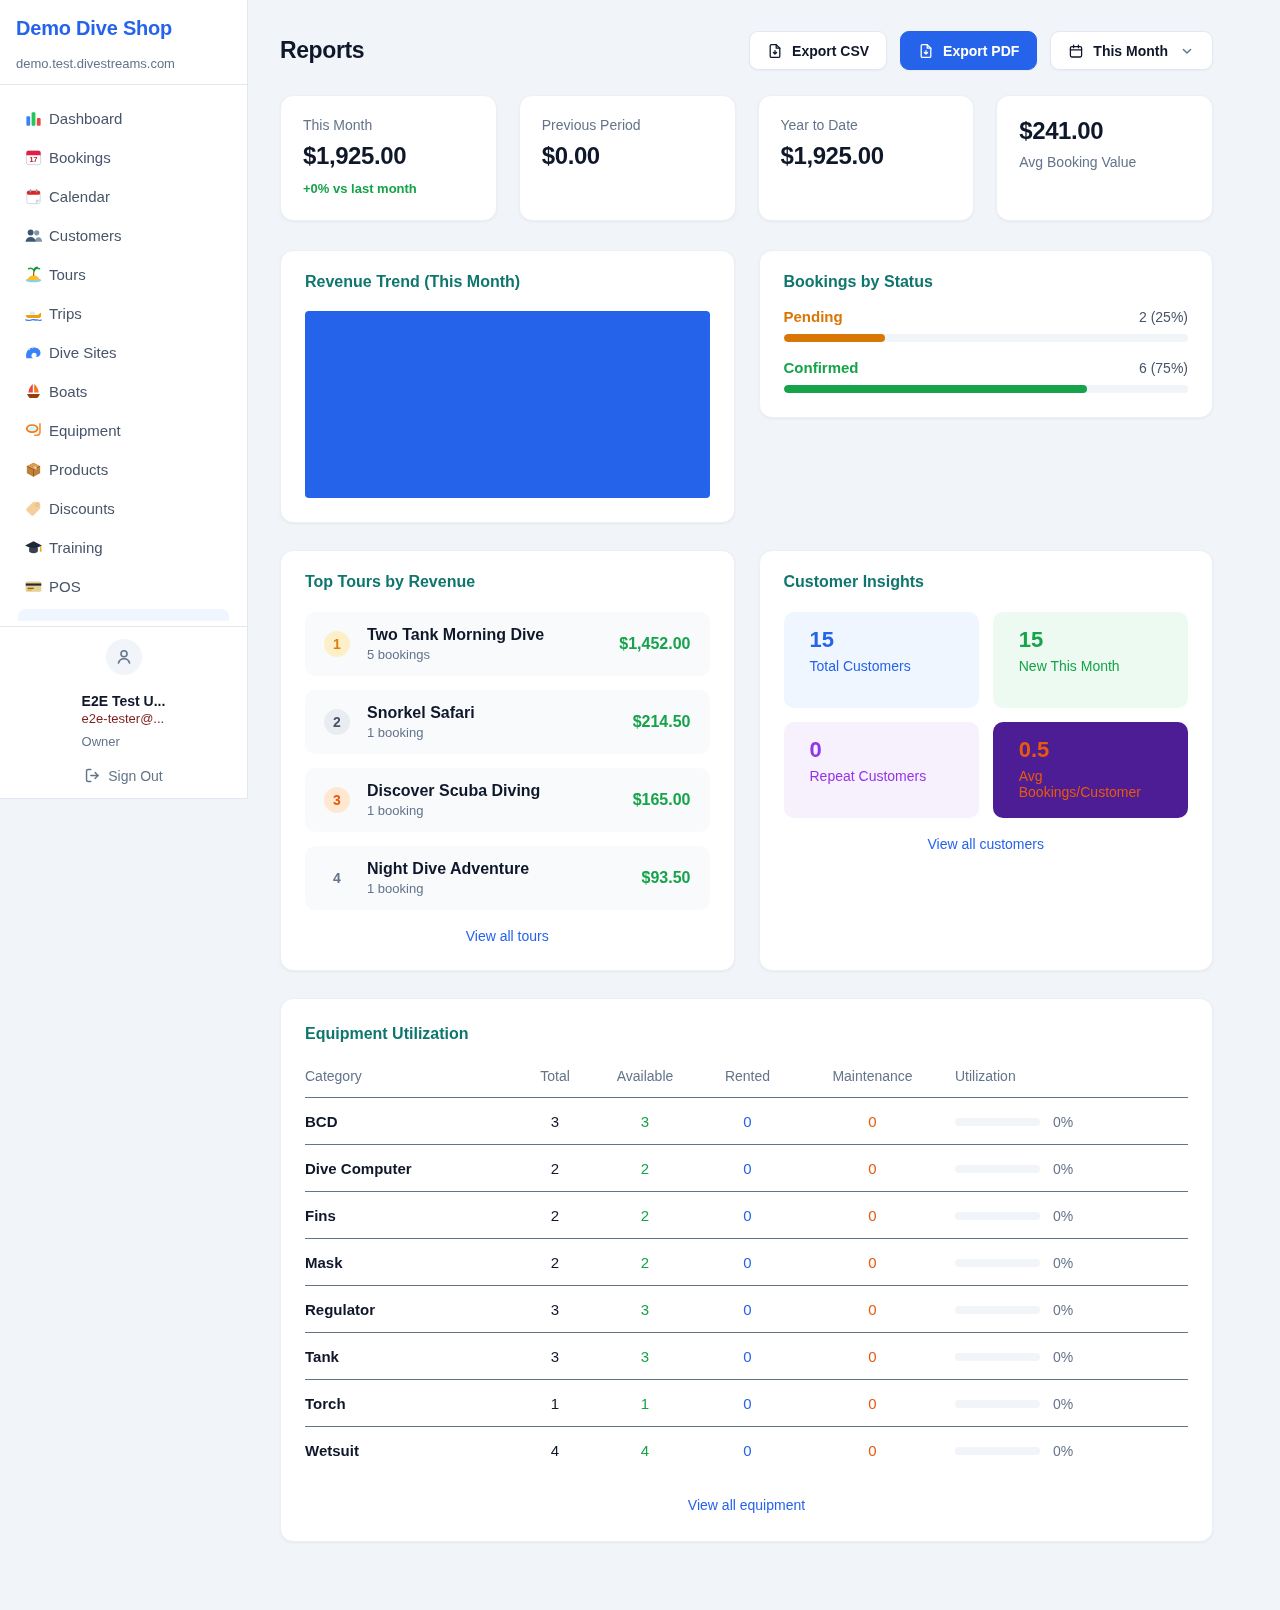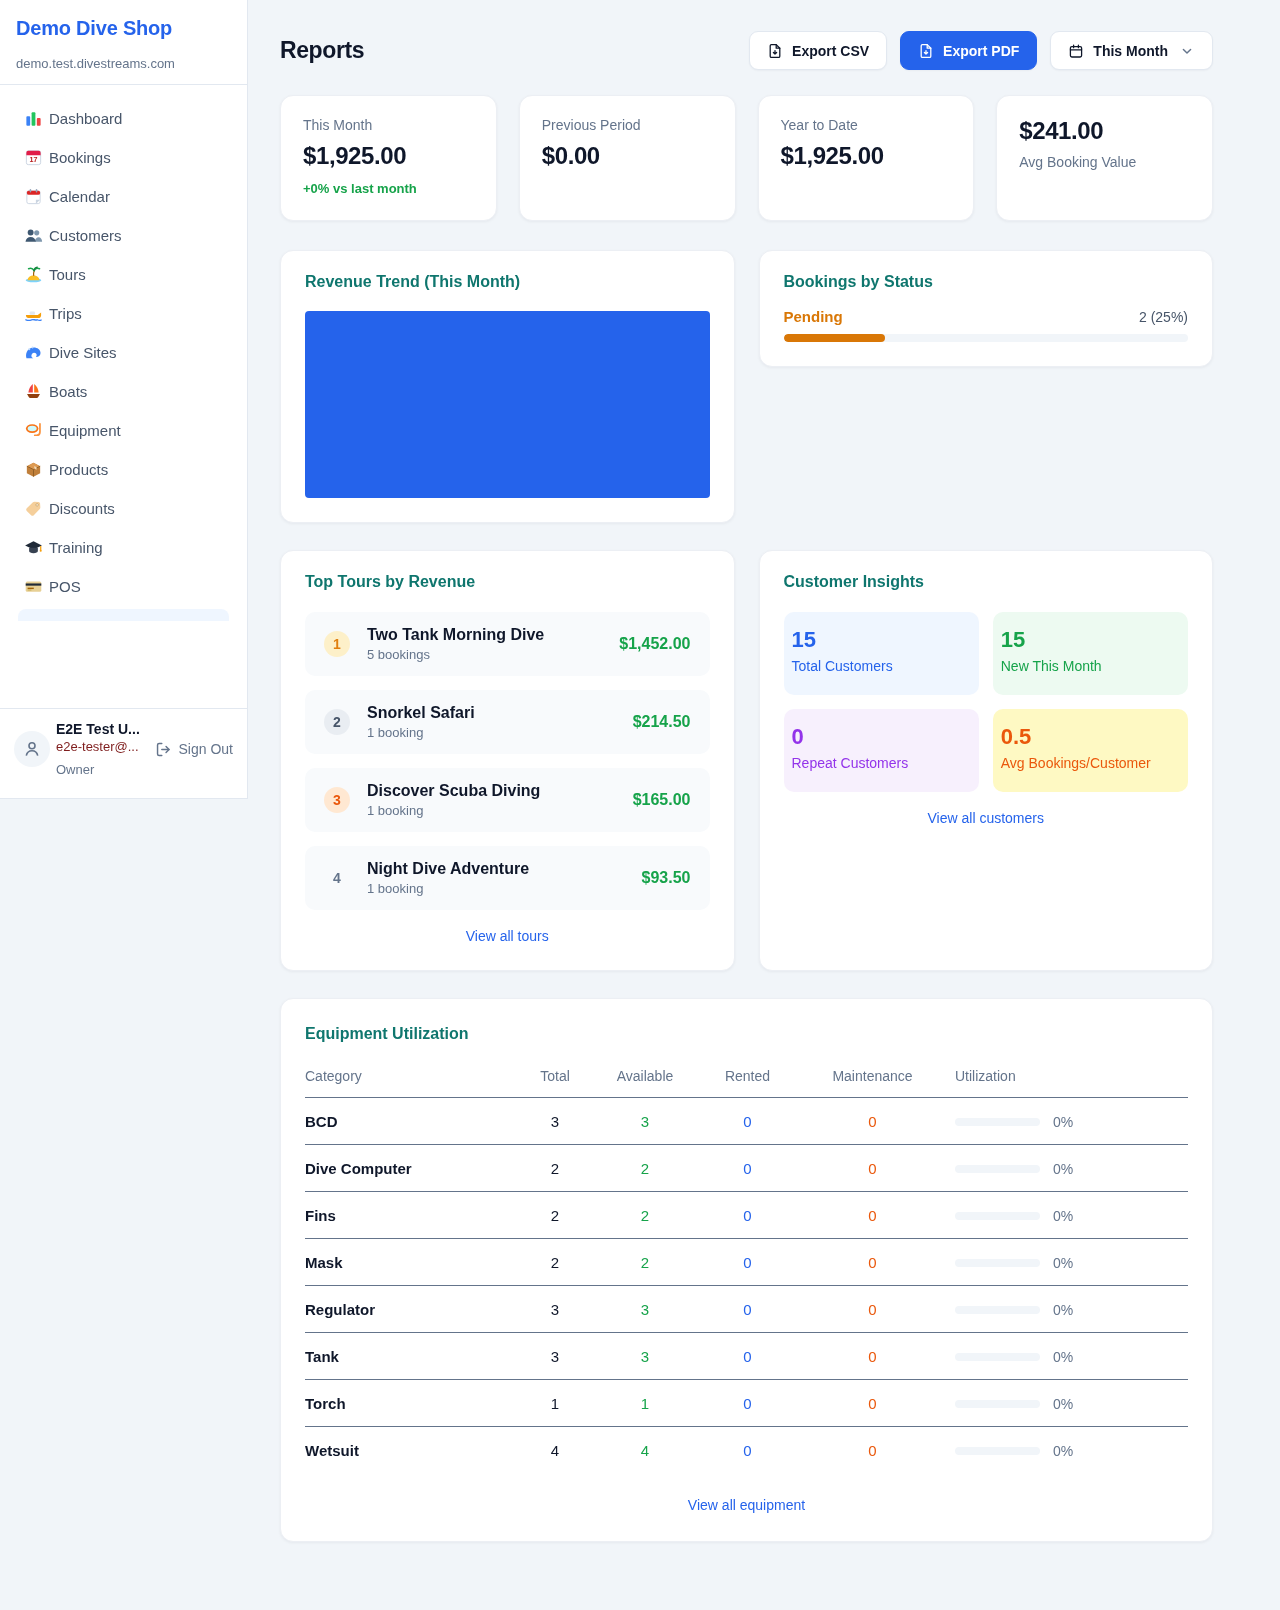--- a/index.html
+++ b/index.html
@@ -17,21 +17,21 @@
   }
   .brand { padding:17px 16px 13px; border-bottom:1px solid #e2e8f0; }
   .brand-name { font-size:20px; font-weight:800; color:#2563eb; letter-spacing:-.2px; margin-bottom:16px; }
   .brand-domain { font-size:13px; color:#64748b; }
   .nav { flex:1; padding:14px 9px 0; overflow:hidden; }
   .nav-item { display:flex; align-items:center; gap:6px; padding:10px 15px; border-radius:8px; cursor:pointer; }
   .nav-item .nav-label { font-size:15px; color:#475569; }
   .nav-ico { width:19px; height:19px; flex:0 0 19px; display:flex; align-items:center; justify-content:center; }
   .nav-ico svg { width:19px; height:19px; }
   .partial-active { height:12px; margin:3px 9px 0; background:#eff6ff; border-radius:8px 8px 0 0; }
-  .side-footer { border-top:1px solid #e2e8f0; padding:12px 14px 21px; display:flex; align-items:center; gap:6px; }
+  .side-footer { border-top:1px solid #e2e8f0; padding:12px 14px 14px; display:flex; align-items:center; gap:18px;flex-direction:column; }
   .avatar { width:36px; height:36px; border-radius:50%; background:#f1f5f9; display:flex; align-items:center; justify-content:center; flex:0 0 36px; }
   .uinfo { flex:1; min-width:0; }
   .uname { font-size:14px; font-weight:700; color:#0f172a; margin-bottom:2px; }
   .uemail { font-size:13px; color:#7f1d1d; margin-bottom:8px; }
   .urole { font-size:13px; color:#64748b; }
   .signout { display:flex; align-items:center; gap:7px; color:#64748b; font-size:14px; cursor:pointer; white-space:nowrap; }
   
   .main { position:absolute; left:280px; top:0; width:933px; padding-top:31px; }
   .page-header { display:flex; align-items:center; justify-content:space-between; margin-bottom:25px; }
   .page-title { font-size:23px; font-weight:800; letter-spacing:-.4px; }
@@ -70,21 +70,21 @@
   .r1 { background:#fdf0c9; color:#e07f10; }
   .r2 { background:#e9edf2; color:#475569; }
   .r3 { background:#ffe8d2; color:#ea580c; }
   .r4 { background:transparent; color:#64748b; font-weight:600; }
   .tour-name { font-size:16px; font-weight:600; color:#0f172a; margin-bottom:3px; }
   .tour-sub { font-size:13px; color:#64748b; }
   .tour-amt { margin-left:auto; font-size:16px; font-weight:700; color:#16a34a; }
   .view-link { display:block; text-align:center; font-size:14px; color:#2563eb; margin-top:18px; text-decoration:none; cursor:pointer; }
   
   .tiles { display:grid; grid-template-columns:1fr 1fr; gap:14px; margin-top:21px; }
-  .tile { border-radius:10px; padding:15px 8px; height:83px; }
+  .tile { border-radius:10px; padding:15px 26px; height:96px; }
   .tile-num { font-size:22px; font-weight:800; margin-bottom:5px; }
   .tile-label { font-size:14px; font-weight:500; }
   
   .equip-card { padding:26px 24px 28px; }
   table.equip { width:100%; border-collapse:collapse; margin-top:12px; }
   .equip th { font-size:14px; font-weight:400; color:#64748b; text-align:center; padding:13px 0 13px; border-bottom:1px solid #5b6activate; }
   .equip th, .equip td { border-bottom:1px solid #64748b33; }
   .equip th { border-bottom:1px solid #64748b; }
   .equip td { border-bottom:1px solid #64748b; padding:14px 0; font-size:15px; text-align:center; }
   .equip th:first-child, .equip td:first-child { text-align:left; }
@@ -348,20 +348,29 @@
       <div class="card-title">Bookings by Status</div>
       <div class="status-group">
         <div class="status-head">
           <span class="status-name" style="color: rgb(217, 119, 6);">Pending</span>
           <span class="status-count">2 (25%)</span>
         </div>
         <div class="track">
           <div class="fill" style="width: 25%; background: rgb(217, 119, 6);"></div>
         </div>
       </div>
+      <div class="status-group">
+        <div class="status-head">
+          <span class="status-name" style="color: rgb(22, 163, 74);">Confirmed</span>
+          <span class="status-count">6 (75%)</span>
+        </div>
+        <div class="track">
+          <div class="fill" style="width: 75%; background: rgb(22, 163, 74);"></div>
+        </div>
+      </div>
     </div>
   </div>
 
   <div class="row2">
     <div class="card pad-card tall">
       <div class="card-title">Top Tours by Revenue</div>
       <div class="tour-rows">
         <div class="tour-row">
           <span class="rank r1">1</span>
           <span>
@@ -406,21 +415,21 @@
           <div class="tile-label">Total Customers</div>
         </div>
         <div class="tile" style="background: rgb(237, 250, 241); color: rgb(22, 163, 74);">
           <div class="tile-num">15</div>
           <div class="tile-label">New This Month</div>
         </div>
         <div class="tile" style="background: rgb(247, 240, 253); color: rgb(147, 51, 234);">
           <div class="tile-num">0</div>
           <div class="tile-label">Repeat Customers</div>
         </div>
-        <div class="tile" style="background: #fef9c3; color: rgb(234, 88, 12);">
+        <div class="tile" style="background: #4c1d95; color: rgb(234, 88, 12);">
           <div class="tile-num">0.5</div>
           <div class="tile-label">Avg Bookings/Customer</div>
         </div>
       </div>
       <a class="view-link">View all customers</a>
     </div>
   </div>
 
   <div class="card equip-card">
     <div class="card-title">Equipment Utilization</div>

